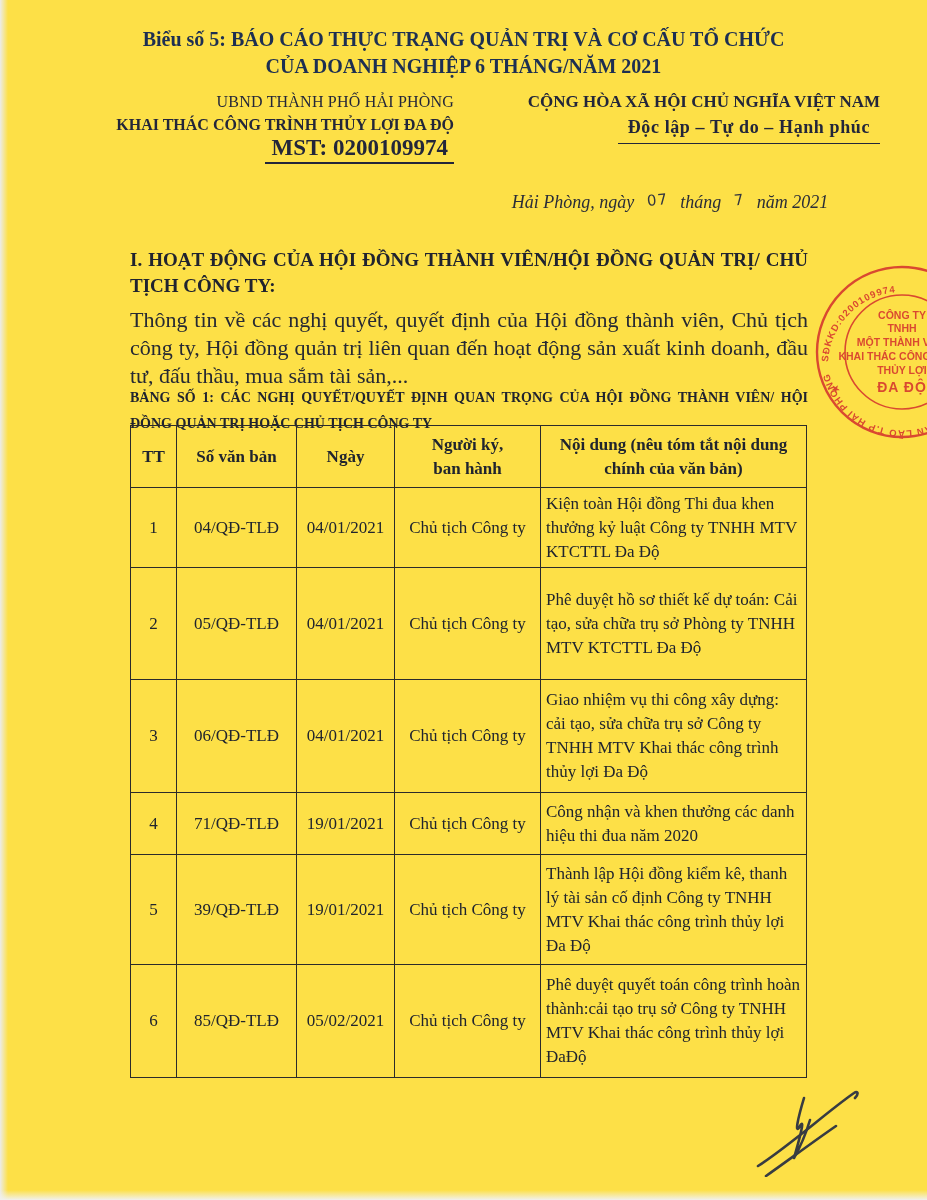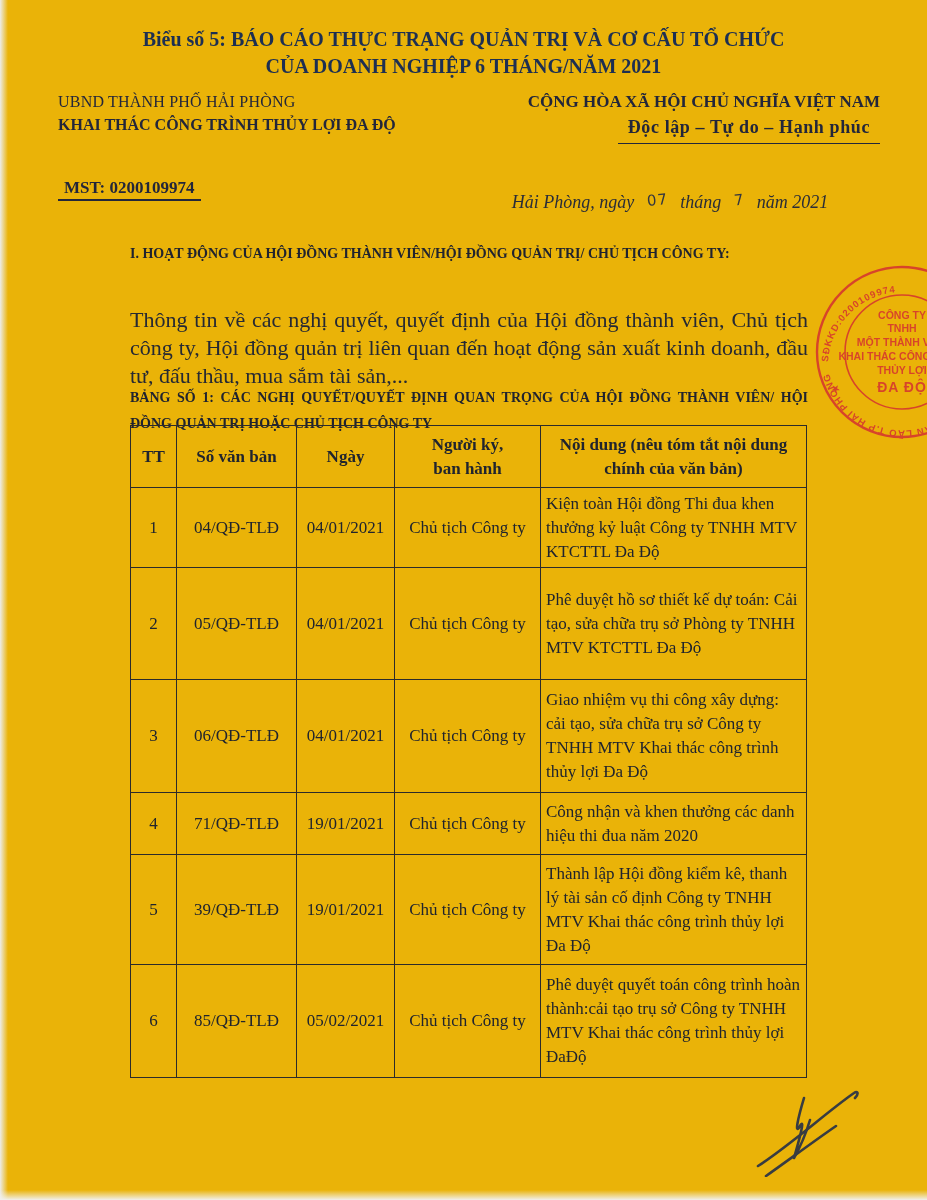--- a/index.html
+++ b/index.html
@@ -4,45 +4,45 @@
 <style>
   html,body{margin:0;padding:0;}
   body{
     width:927px;height:1200px;
     background:#ffffff;
     font-family:"Liberation Serif","DejaVu Serif",serif;
     color:#252833;
     position:relative;
     overflow:hidden;
   }
-  .page{position:absolute;inset:0;background:#eab308;text-decoration:underline;}
+  .page{position:absolute;inset:0;background:#fde047;text-decoration:underline;}
   
   .scan-edge-left{position:absolute;left:0;top:0;width:8px;height:1200px;background:linear-gradient(to right,#ececea,rgba(255,255,255,0));}
   .scan-edge-bottom{position:absolute;left:0;bottom:0;width:927px;height:10px;background:linear-gradient(to top,#f1f1ef,rgba(255,255,255,0));}
 
   .doc-title{position:absolute;top:26px;left:40px;width:847px;text-align:center;
     font-weight:bold;font-size:20px;line-height:27px;color:#1d2f52;}
-  .hdr-left{position:absolute;top:90px;left:58px;width:402px;text-align:left;
+  .hdr-left{position:absolute;top:90px;left:52px;width:402px;text-align:right;
     font-size:16px;line-height:23px;color:#23263a;}
   .hdr-left .l1{font-weight:normal;letter-spacing:.2px;}
   .hdr-left .bold{font-weight:bold;}
-  .hdr-left .mst{font-weight:bold;font-size:17px;margin-top:40px;}
+  .hdr-left .mst{font-weight:bold;font-size:23px;}
   .hdr-left .mst span{border-bottom:2px solid #23263a;padding:0 6px 2px 6px;}
   .hdr-right{position:absolute;top:90px;left:460px;width:420px;text-align:right;color:#23263a;}
   .hdr-right .r1{font-weight:bold;font-size:17px;line-height:24px;}
   .hdr-right .r2{font-weight:bold;font-size:18px;line-height:26px;display:inline-block;
     border-bottom:1.6px solid #23263a;padding:0 10px 3px 10px;letter-spacing:.6px;}
 
   .dateline{position:absolute;top:192px;left:470px;width:400px;text-align:center;
     font-style:italic;font-size:18px;color:#2a2d38;}
   .dateline .hand{font-family:"DejaVu Sans",sans-serif;font-style:normal;font-size:15px;
     position:relative;top:-3px;letter-spacing:1px;display:inline-block;transform:rotate(-6deg);margin:0 8px;color:#333640;}
 
-  .sec-heading{position:absolute;top:241px;left:130px;width:678px;
-    font-weight:bold;font-size:14px;line-height:26px;text-align:justify;color:#20232f;}
+  .sec-heading{position:absolute;top:247px;left:130px;width:678px;
+    font-weight:bold;font-size:19px;line-height:26px;text-align:justify;color:#20232f;}
   .sec-para{position:absolute;top:306px;left:130px;width:678px;
     font-size:22px;line-height:28px;text-align:justify;color:#26293383;color:#262933;}
   .tbl-caption{position:absolute;top:385px;left:130px;width:678px;
     font-weight:bold;font-size:14px;line-height:26px;text-align:justify;color:#20232f;}
 
   table.decisions{position:absolute;top:425px;left:130px;width:676px;
     border-collapse:collapse;font-size:17px;color:#20242e;table-layout:fixed;}
   table.decisions th,table.decisions td{border:1.6px solid #2b2b2b;padding:2px 5px;vertical-align:middle;}
   table.decisions th{font-weight:bold;text-align:center;font-size:17px;line-height:24px;}
   th.prewrap{white-space:pre-line;}

